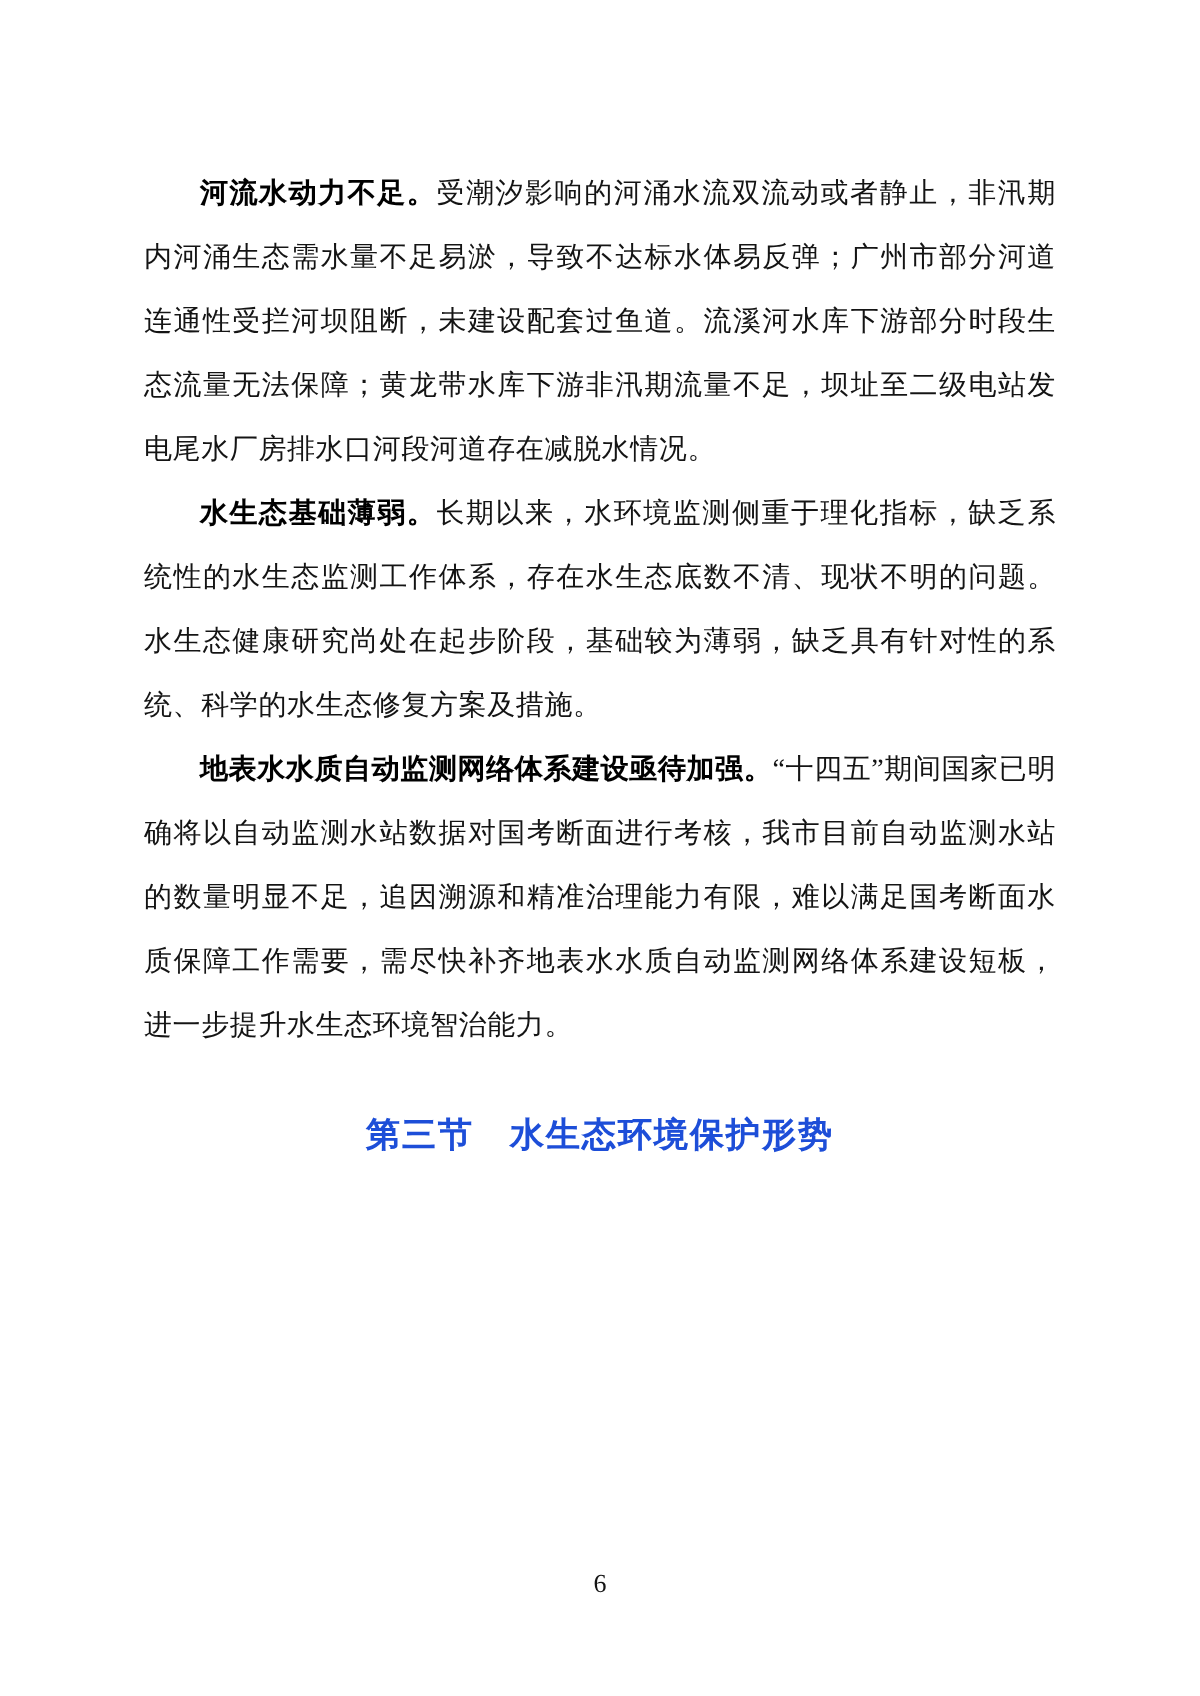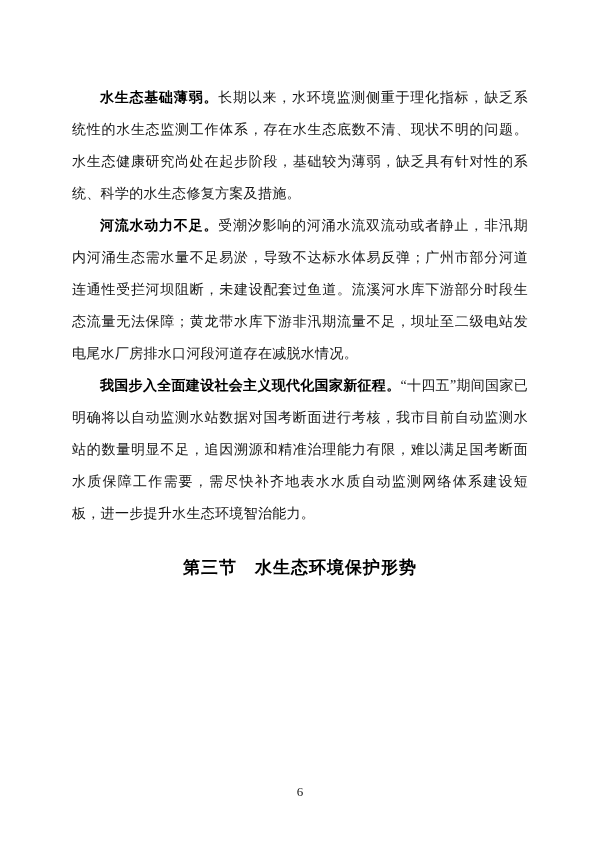--- a/index.html
+++ b/index.html
@@ -29,42 +29,42 @@
     font-weight: bold;
     color: #000000;
   }
   .section-heading {
     margin-top: 20px;
     margin-bottom: 16px;
     text-align: center;
     font-weight: bold;
     font-size: 17px;
     line-height: 36px;
-    color: #000000;
+    color: #1d4ed8;
     letter-spacing: 1px;
   }
   .page-number {
     position: absolute;
     bottom: 48px;
     left: 0;
     width: 100%;
     text-align: center;
     font-size: 13px;
     color: #141414;
   }
 </style>
 </head>
 <body>
 
 <div class="page">
 
+  <p class="para"><span class="lead">河流水动力不足。</span><span>受潮汐影响的河涌水流双流动或者静止，非汛期内河涌生态需水量不足易淤，导致不达标水体易反弹；广州市部分河道连通性受拦河坝阻断，未建设配套过鱼道。流溪河水库下游部分时段生态流量无法保障；黄龙带水库下游非汛期流量不足，坝址至二级电站发电尾水厂房排水口河段河道存在减脱水情况。</span></p>
+
   <p class="para"><span class="lead">水生态基础薄弱。</span><span>长期以来，水环境监测侧重于理化指标，缺乏系统性的水生态监测工作体系，存在水生态底数不清、现状不明的问题。水生态健康研究尚处在起步阶段，基础较为薄弱，缺乏具有针对性的系统、科学的水生态修复方案及措施。</span></p>
 
-  <p class="para"><span class="lead">河流水动力不足。</span><span>受潮汐影响的河涌水流双流动或者静止，非汛期内河涌生态需水量不足易淤，导致不达标水体易反弹；广州市部分河道连通性受拦河坝阻断，未建设配套过鱼道。流溪河水库下游部分时段生态流量无法保障；黄龙带水库下游非汛期流量不足，坝址至二级电站发电尾水厂房排水口河段河道存在减脱水情况。</span></p>
-
-  <p class="para"><span class="lead">我国步入全面建设社会主义现代化国家新征程。</span><span>“十四五”期间国家已明确将以自动监测水站数据对国考断面进行考核，我市目前自动监测水站的数量明显不足，追因溯源和精准治理能力有限，难以满足国考断面水质保障工作需要，需尽快补齐地表水水质自动监测网络体系建设短板，进一步提升水生态环境智治能力。</span></p>
+  <p class="para"><span class="lead">地表水水质自动监测网络体系建设亟待加强。</span><span>“十四五”期间国家已明确将以自动监测水站数据对国考断面进行考核，我市目前自动监测水站的数量明显不足，追因溯源和精准治理能力有限，难以满足国考断面水质保障工作需要，需尽快补齐地表水水质自动监测网络体系建设短板，进一步提升水生态环境智治能力。</span></p>
 
   <h2 class="section-heading">第三节　水生态环境保护形势</h2>
 
 
   <div class="page-number">6</div>
 
 </div>
 
 </body></html>

